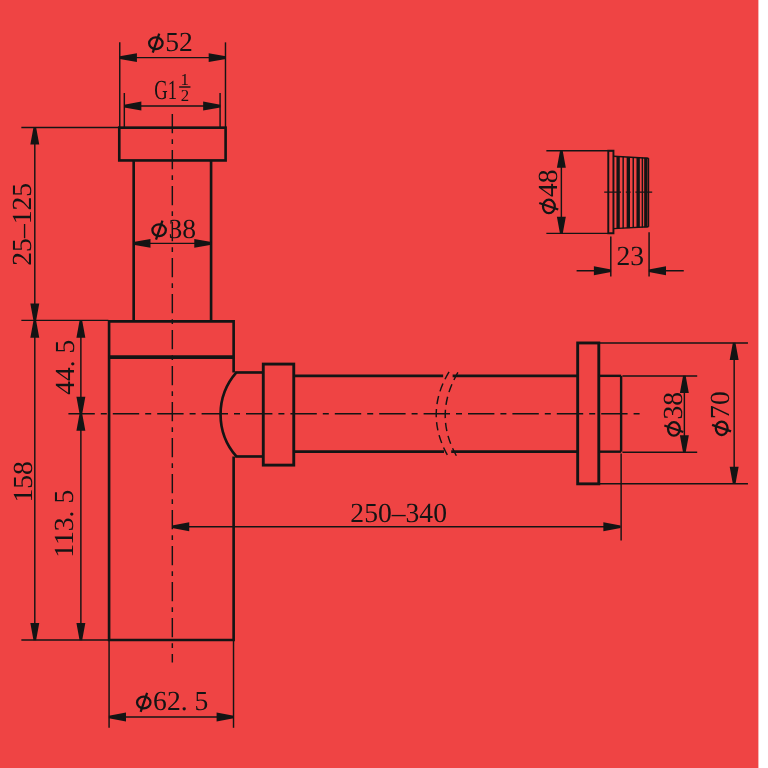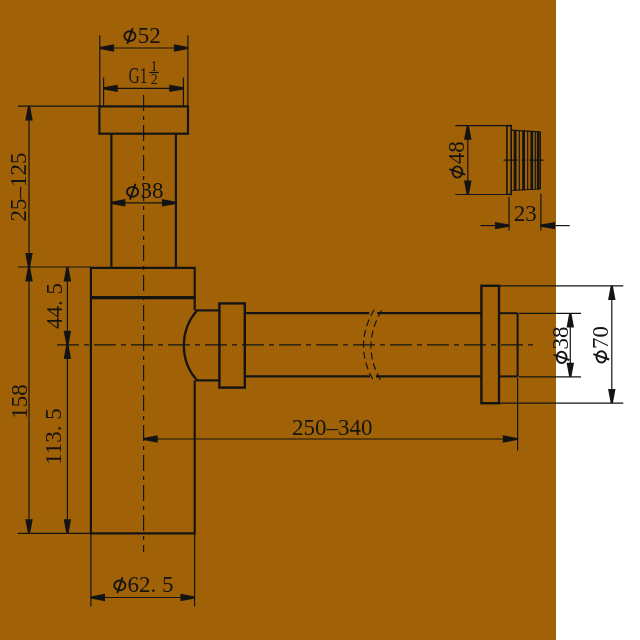--- a/index.html
+++ b/index.html
@@ -1,16 +1,16 @@
 <!DOCTYPE html>
 <html><head>
 <meta charset="utf-8">
 <style>
   html,body{margin:0;padding:0;background:#fff;}
-  .wrap{width:556px;height:640px;background:#a16207;}
+  .wrap{width:632px;height:640px;background:#ef4444;}
   text{font-family:"Liberation Serif", serif; fill:#141414;}
 </style>
 </head>
 <body>
 <div class="wrap">
 <svg width="640" height="640" viewBox="0 0 640 640">
 <defs>
   <path id="ar" d="M0,0 L-13,-2.4 L-13,2.4 Z" fill="#141414"></path>
 </defs>
 <g stroke="#141414" fill="none" stroke-width="2.2" stroke-linecap="butt">

